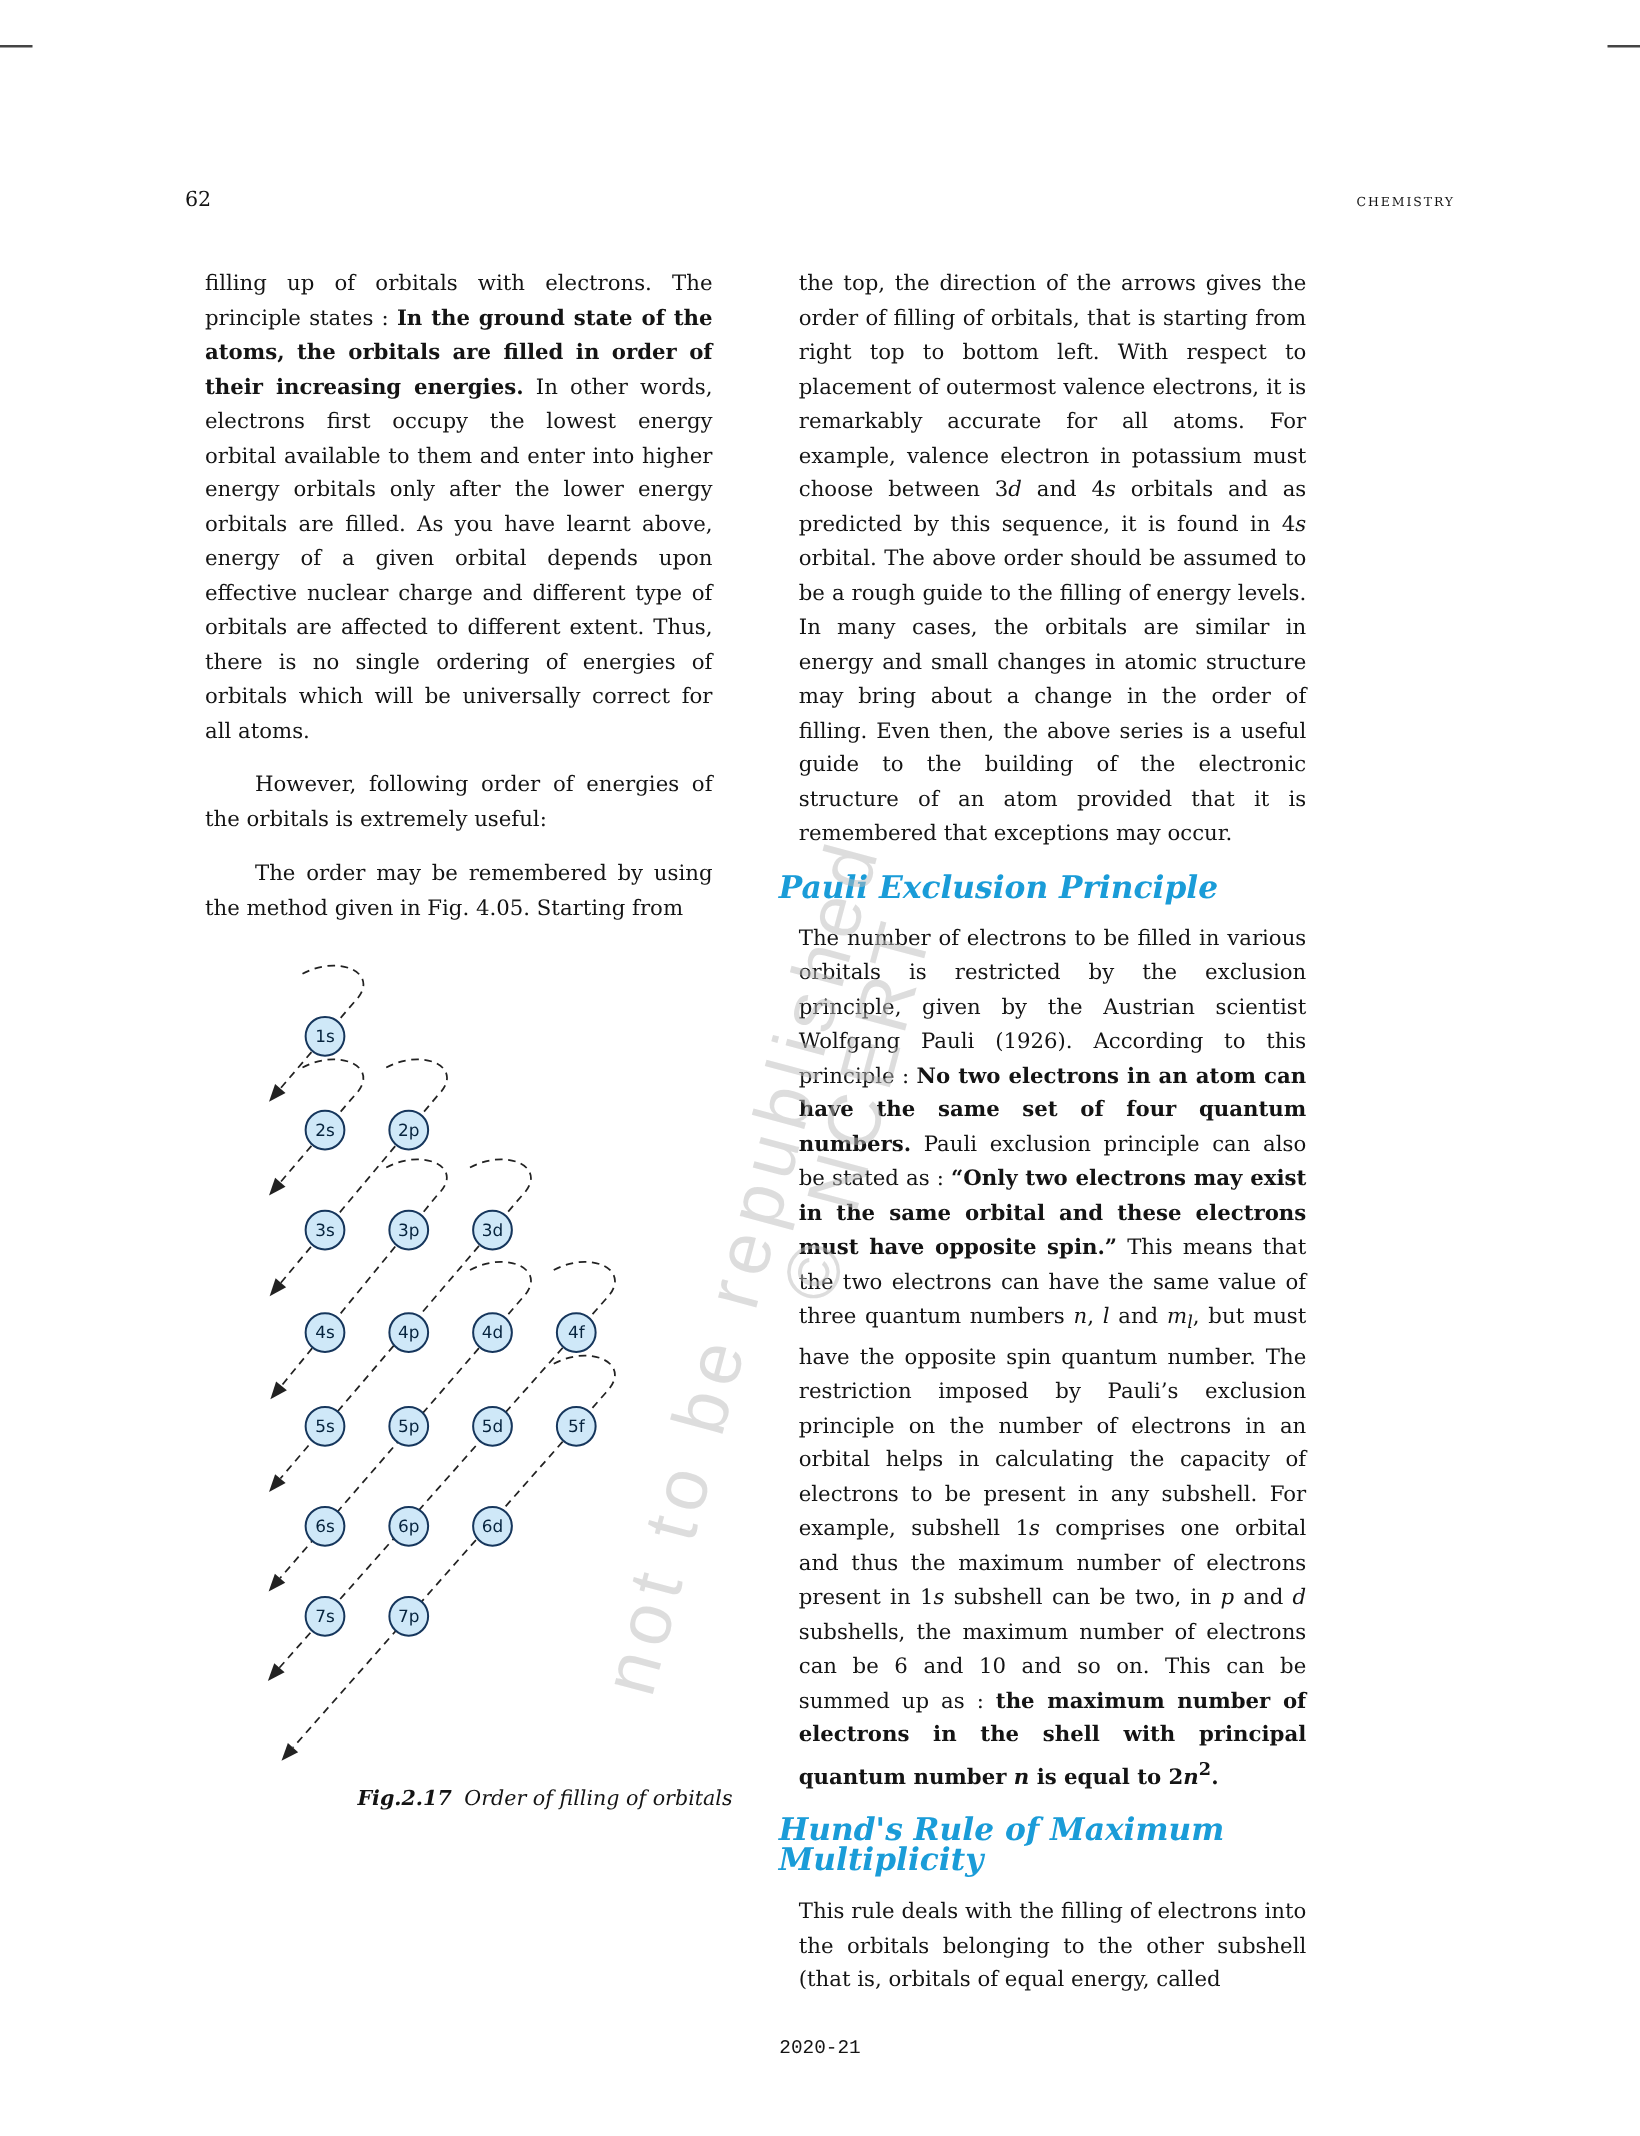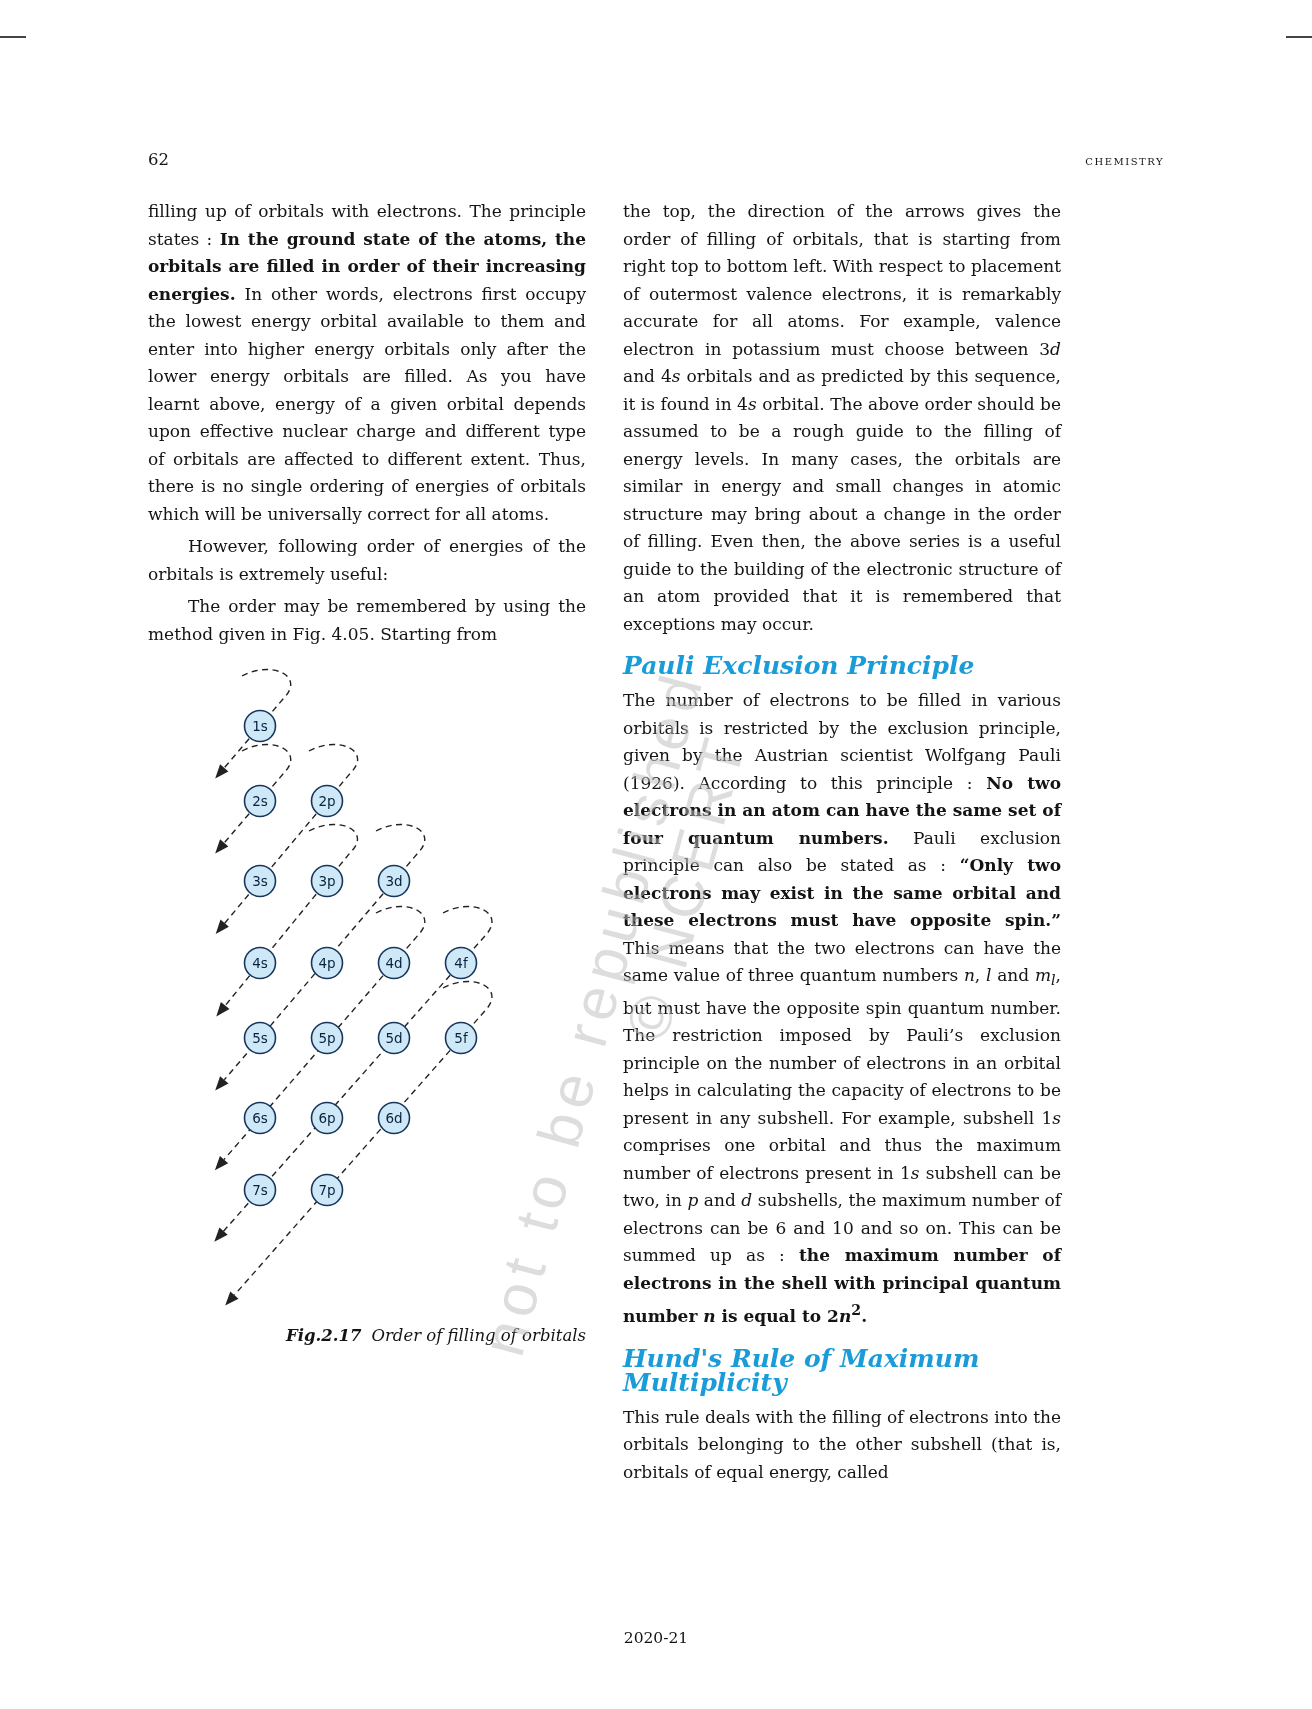--- a/index.html
+++ b/index.html
@@ -14,21 +14,21 @@
 
   .header {
     position:absolute; top:150px; left:148px; width:1016px;
     display:flex; justify-content:space-between; align-items:baseline;
   }
   .page-number { font-size:16.5px; }
   .running-title { font-size:10px; letter-spacing:1.5px; }
 
   .columns { position:absolute; top:198px; left:148px; display:flex; gap:37px; z-index:2; }
   .col { width:438px; text-align:justify; font-size:17px; line-height:27.5px; }
-  .col p { margin:0; }
+  .col p { margin:16px; }
   .col p.space-before { margin-top:5px; }
   .col p.indent { text-indent:40px; }
 
   h3.sub-heading {
     color:var(--accent,#1a9cd8); font-style:italic; font-weight:bold;
     font-size:25px; line-height:24px; margin:16px 0 9px 0; text-align:left;
     font-family:"DejaVu Serif", serif;
   }
 
   figure { margin-top:6px; }
@@ -44,21 +44,21 @@
 
   .watermark-line {
     position:absolute; z-index:3; pointer-events:none;
     font-family:"Liberation Sans", sans-serif; color:var(--wm-color,#bfbfbf);
     opacity:0.5; letter-spacing:7px; transform-origin:0 0; transform:rotate(-75deg);
     white-space:nowrap;
   }
   .wm-1 { left:612px; top:1030px; font-size:60px; }
   .wm-2 { left:468px; top:1345px; font-size:60px; }
 
-  .footer { position:absolute; bottom:62px; left:0; width:100%; text-align:center; font-size:15.5px; z-index:2; }
+  .footer { position:absolute; bottom:62px; left:0; width:100%; text-align:center; font-size:15.5px; z-index:2;font-family:Liberation Mono, monospace; }
 </style>
 </head>
 <body>
 
 <div class="page">
 
   <div class="crop-mark left"></div>
   <div class="crop-mark right"></div>
 
   <div class="header">

